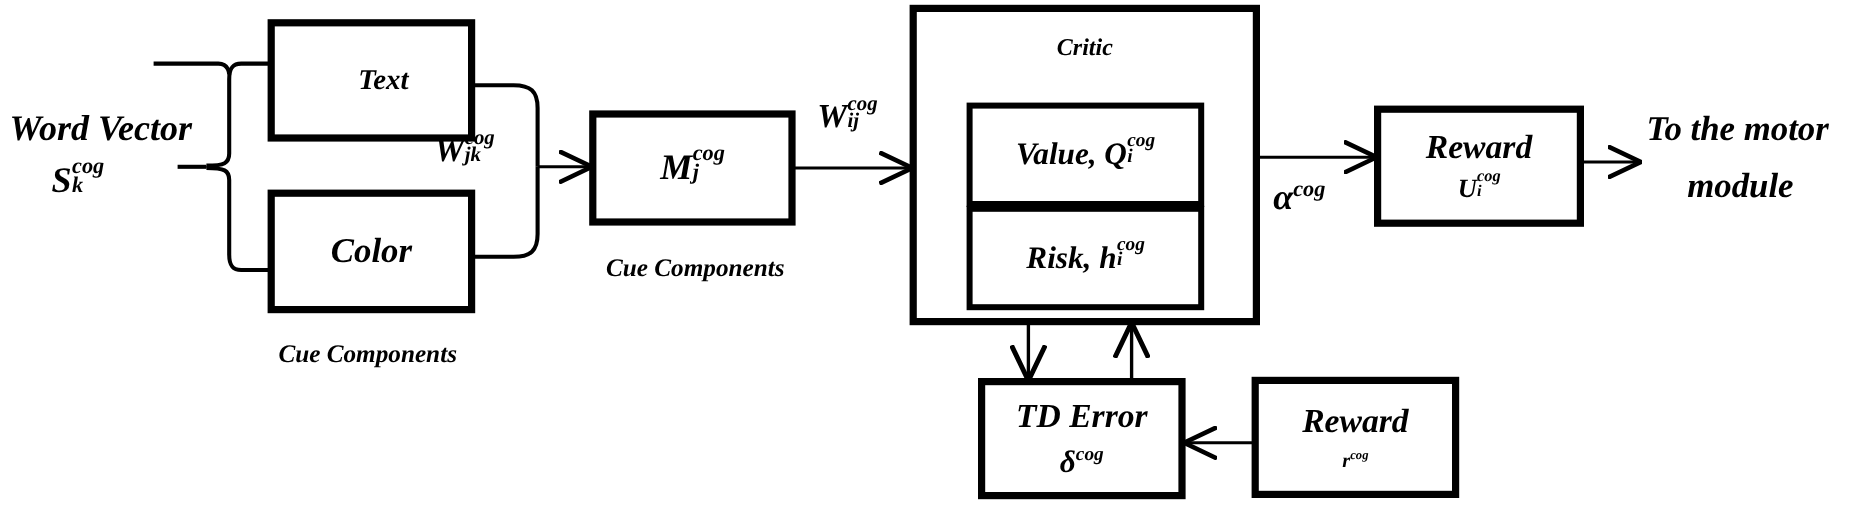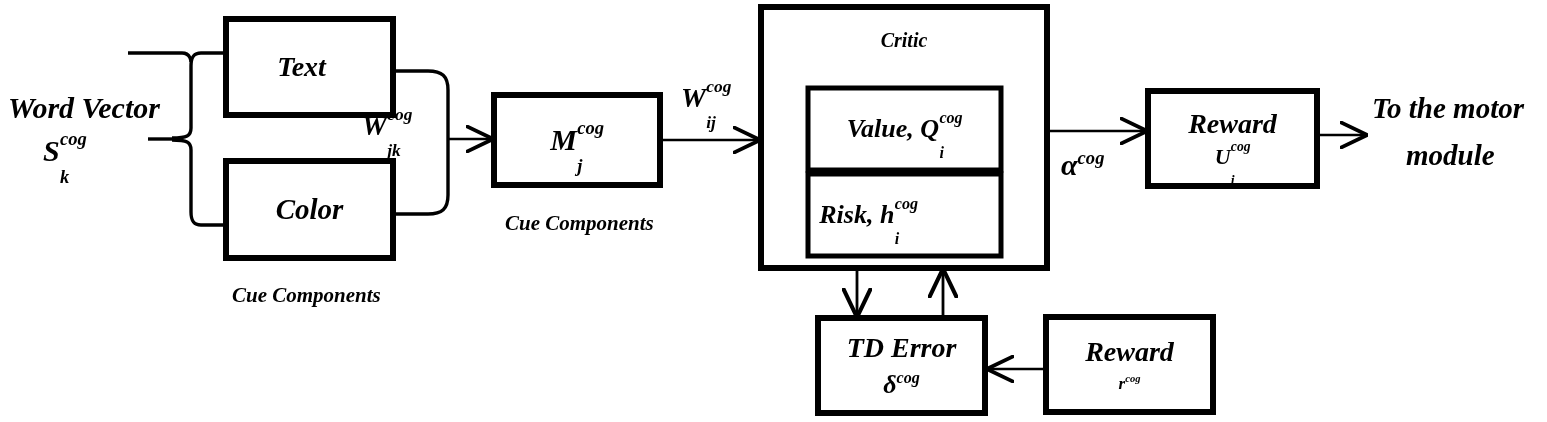--- a/index.html
+++ b/index.html
@@ -3,21 +3,21 @@
 <meta charset="utf-8">
 <style>
   html,body{margin:0;padding:0;background:#ffffff;}
   body{font-family:"Liberation Serif",serif;}
   #canvas{position:relative;width:1547px;height:422px;background:#ffffff;overflow:hidden;}
   svg.layer{position:absolute;left:0;top:0;width:1547px;height:422px;}
   .lbl{position:absolute;font-family:"Liberation Serif",serif;font-weight:bold;font-style:italic;color:#000;white-space:nowrap;line-height:1.05;}
   .boxtext{position:absolute;display:flex;flex-direction:column;align-items:center;justify-content:center;text-align:center;font-family:"Liberation Serif",serif;font-weight:bold;font-style:italic;color:#000;}
   sup{font-size:0.62em;font-style:italic;font-weight:bold;vertical-align:super;line-height:0;}
   .stacked{display:inline-block;position:relative;}
-  .stacked .sb{position:absolute;left:0.02em;top:0.52em;font-size:0.62em;font-weight:bold;margin-top:22px;}
+  .stacked .sb{position:absolute;left:0.02em;top:0.52em;font-size:0.62em;font-weight:bold;}
   .stacked .sp{position:absolute;left:0.02em;top:-0.30em;font-size:0.62em;font-style:italic;font-weight:bold;}
   .stacked .pad{visibility:hidden;font-size:0.62em;}
   .cap{position:absolute;font-family:"Liberation Serif",serif;font-weight:bold;font-style:italic;color:#000;white-space:nowrap;}
 </style>
 </head>
 <body>
 
 <div id="canvas">
 
   <svg class="layer" viewBox="0 0 1547 422">
@@ -66,21 +66,21 @@
     <line x1="1046" y1="369" x2="988" y2="369" stroke="#000" stroke-width="2.6" marker-end="url(#arrow)"></line>
   </svg>
 
   <div class="lbl" style="left:8px;top:92px;font-size:30px;">
     <span>Word Vector</span>
   </div>
   <div class="lbl" style="left:43px;top:135px;font-size:30px;">
     <span>S</span><span class="stacked"><span class="pad">cog</span><span class="sb">k</span><span class="sp">cog</span></span>
   </div>
 
-  <div class="boxtext" style="left:218px;top:19px;width:167px;height:96px;font-size:28px;">
+  <div class="boxtext" style="left:236px;top:19px;width:167px;height:96px;font-size:24px;">
     <span>Text</span>
   </div>
   <div class="boxtext" style="left:226px;top:161px;width:167px;height:97px;font-size:29px;">
     <span>Color</span>
   </div>
   <div class="cap" style="left:232px;top:283px;font-size:21px;">
     <span>Cue Components</span>
   </div>
 
   <div class="lbl" style="left:362px;top:111px;font-size:28px;">
@@ -97,21 +97,21 @@
   <div class="lbl" style="left:681px;top:83px;font-size:28px;">
     <span>W</span><span class="stacked"><span class="pad">cog</span><span class="sb">ij</span><span class="sp">cog</span></span>
   </div>
 
   <div class="lbl" style="left:761px;top:30px;width:286px;text-align:center;font-size:20px;">
     <span>Critic</span>
   </div>
   <div class="boxtext" style="left:808px;top:88px;width:193px;height:82px;font-size:26px;">
     <span><span>Value, Q</span><span class="stacked"><span class="pad">cog</span><span class="sb">i</span><span class="sp">cog</span></span></span>
   </div>
-  <div class="boxtext" style="left:772px;top:174px;width:193px;height:82px;font-size:26px;">
+  <div class="boxtext" style="left:808px;top:174px;width:193px;height:82px;font-size:26px;">
     <span><span>Risk, h</span><span class="stacked"><span class="pad">cog</span><span class="sb">i</span><span class="sp">cog</span></span></span>
   </div>
 
   <div class="lbl" style="left:1061px;top:149px;font-size:30px;">
     <span>α</span><sup>cog</sup>
   </div>
 
   <div class="boxtext" style="left:1148px;top:91px;width:169px;height:95px;font-size:28px;gap:4px;">
     <span>Reward</span>
     <span style="font-size:22px;"><span>U</span><span class="stacked"><span class="pad">cog</span><span class="sb">i</span><span class="sp">cog</span></span></span>

